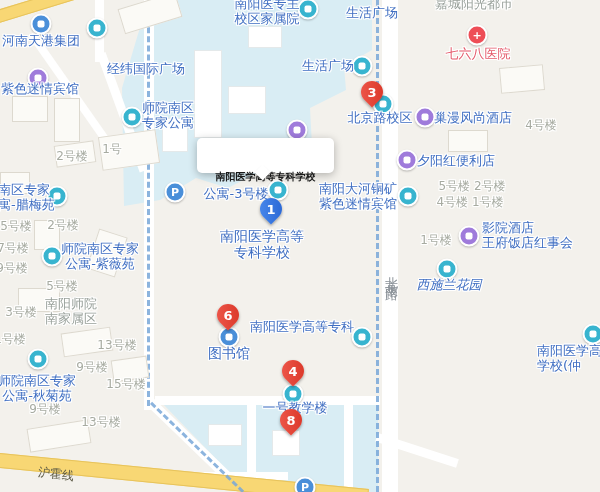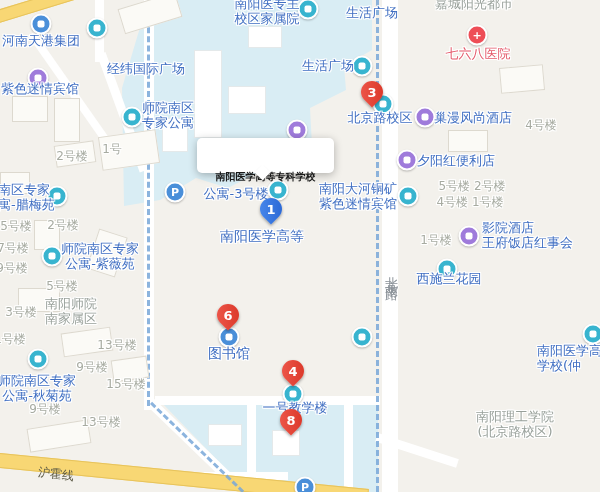--- a/index.html
+++ b/index.html
@@ -161,48 +161,46 @@
       <div class="ln">夕阳红便利店</div>
     </div>
     <div class="map-label blue ar" style="left: 397px; top: 181px;">
       <div class="ln">南阳大河铜矿</div>
       <div class="ln">紫色迷情宾馆</div>
     </div>
     <div class="map-label blue" style="left: 482px; top: 220px;">
       <div class="ln">影院酒店</div>
       <div class="ln">王府饭店红事会</div>
     </div>
-    <div class="map-label blue ac" style="left: 449px; top: 271px;">
+    <div class="map-label blue ac" style="left: 449px; top: 277px; font-style: italic;">
       <div class="ln">西施兰花园</div>
     </div>
     <div class="map-label blue big ac" style="left: 262px; top: 228px;">
       <div class="ln">南阳医学高等</div>
+      <div class="ln">专科学校</div>
     </div>
     <div class="map-label blue big ac" style="left: 229px; top: 345px;">
       <div class="ln">图书馆</div>
     </div>
     <div class="map-label blue ac" style="left: 302px; top: 319px;">
+      <div class="ln">南阳医学高等专科</div>
     </div>
     <div class="map-label blue ac" style="left: 295px; top: 400px;">
       <div class="ln">一号教学楼</div>
     </div>
     <div class="map-label blue" style="left: 537px; top: 343px;">
       <div class="ln">南阳医学高</div>
       <div class="ln">学校(仲</div>
     </div>
     <div class="map-label red ac" style="left: 478px; top: 46px;">
       <div class="ln">七六八医院</div>
     </div>
     <div class="map-label graylg ac" style="left: 474px; top: -4px;">
       <div class="ln">嘉城阳光都市</div>
     </div>
-    <div class="map-label graylg ac" style="left: 515px; top: 409px;">
-      <div class="ln">南阳理工学院</div>
-      <div class="ln">(北京路校区)</div>
-    </div>
     <div class="map-label gray ac" style="left: 72px; top: 149px;">
       <div class="ln">2号楼</div>
     </div>
     <div class="map-label gray ac" style="left: 112px; top: 136px; margin-top: 6px;">
       <div class="ln">1号</div>
     </div>
     <div class="map-label gray ac" style="left: 16px; top: 219px;">
       <div class="ln">5号楼</div>
     </div>
     <div class="map-label gray ac" style="left: 63px; top: 218px;">

